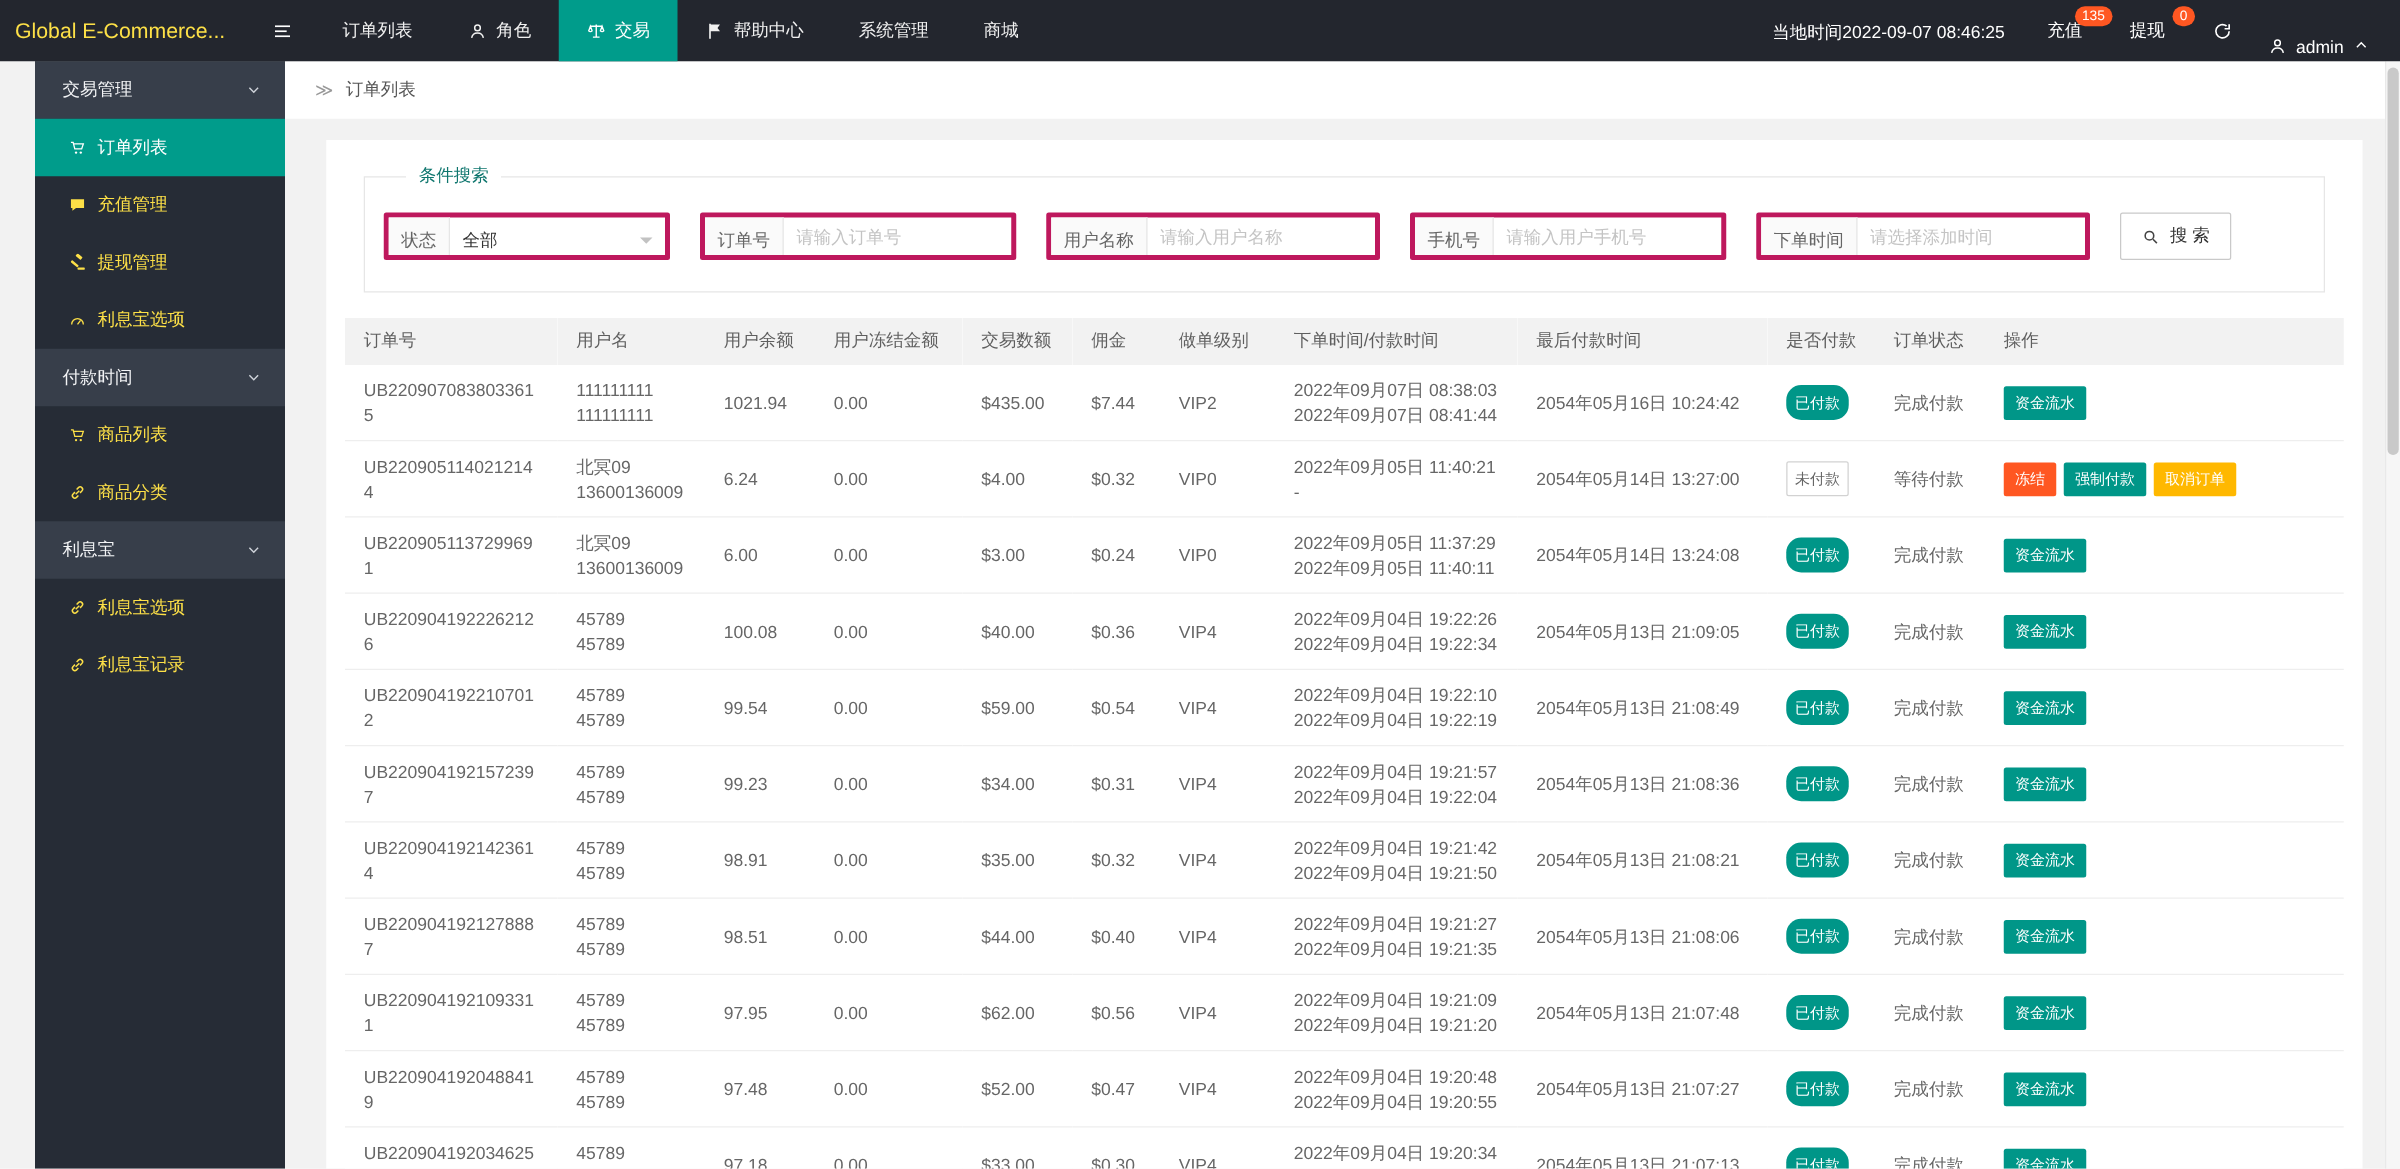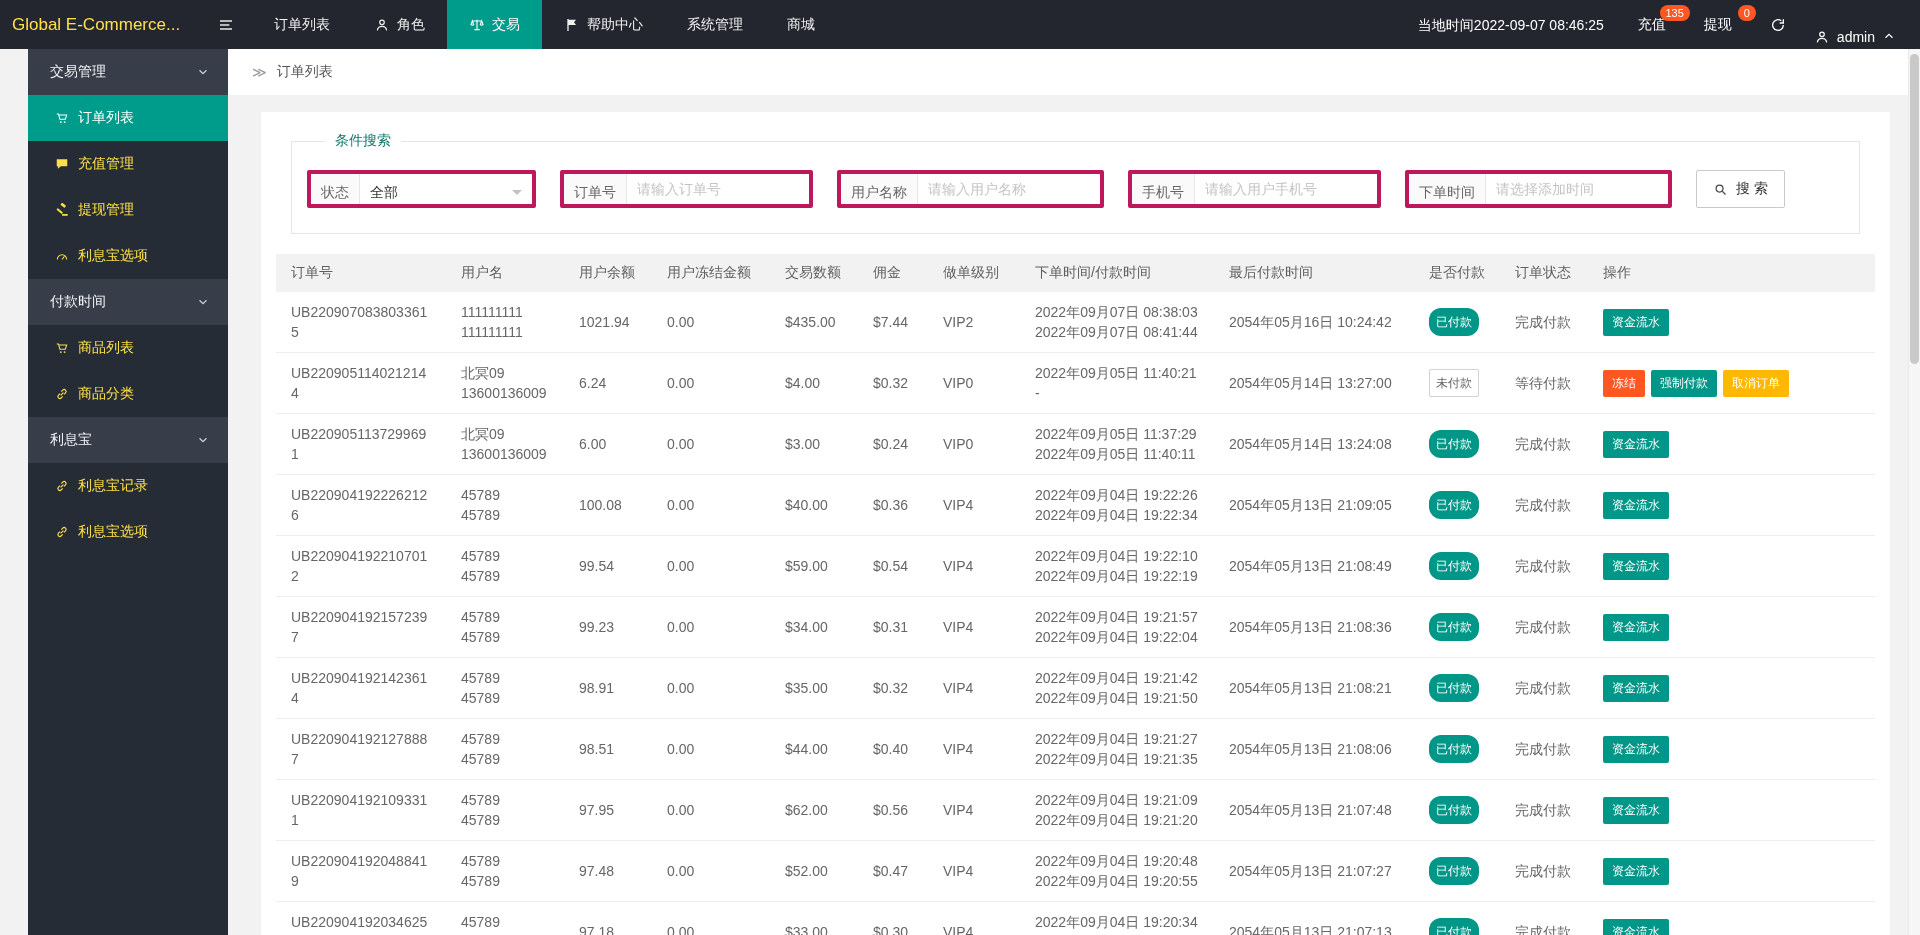--- a/index.html
+++ b/index.html
@@ -249,29 +249,29 @@
               <path d="M6 9l6 6 6-6"></path>
             </svg>
           </span>
         </div>
         <div class="side-item">
           <span class="icon14">
             <svg viewBox="0 0 24 24" fill="none" stroke="currentColor" stroke-width="2">
               <path d="M9.5 14.5l5-5M8.5 11.5L6 14a3.3 3.3 0 0 0 4.7 4.7l2.5-2.5M15.5 12.5L18 10a3.3 3.3 0 0 0-4.7-4.7l-2.5 2.5"></path>
             </svg>
           </span>
-          <span>利息宝记录</span>
+          <span>利息宝选项</span>
         </div>
         <div class="side-item">
           <span class="icon14">
             <svg viewBox="0 0 24 24" fill="none" stroke="currentColor" stroke-width="2">
               <path d="M9.5 14.5l5-5M8.5 11.5L6 14a3.3 3.3 0 0 0 4.7 4.7l2.5-2.5M15.5 12.5L18 10a3.3 3.3 0 0 0-4.7-4.7l-2.5 2.5"></path>
             </svg>
           </span>
-          <span>利息宝选项</span>
+          <span>利息宝记录</span>
         </div>
       </div>
 
     <div class="main">
       <div class="breadcrumb-bar">
         <span class="crumb-icon">≫</span>
         <span>订单列表</span>
       </div>
 
       <div class="card">

